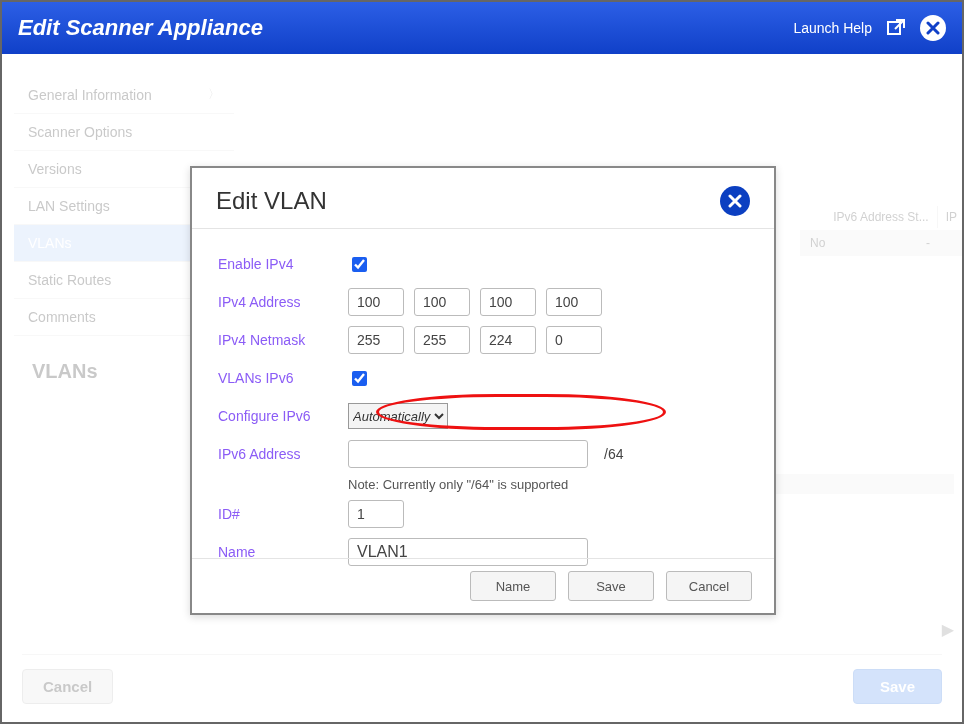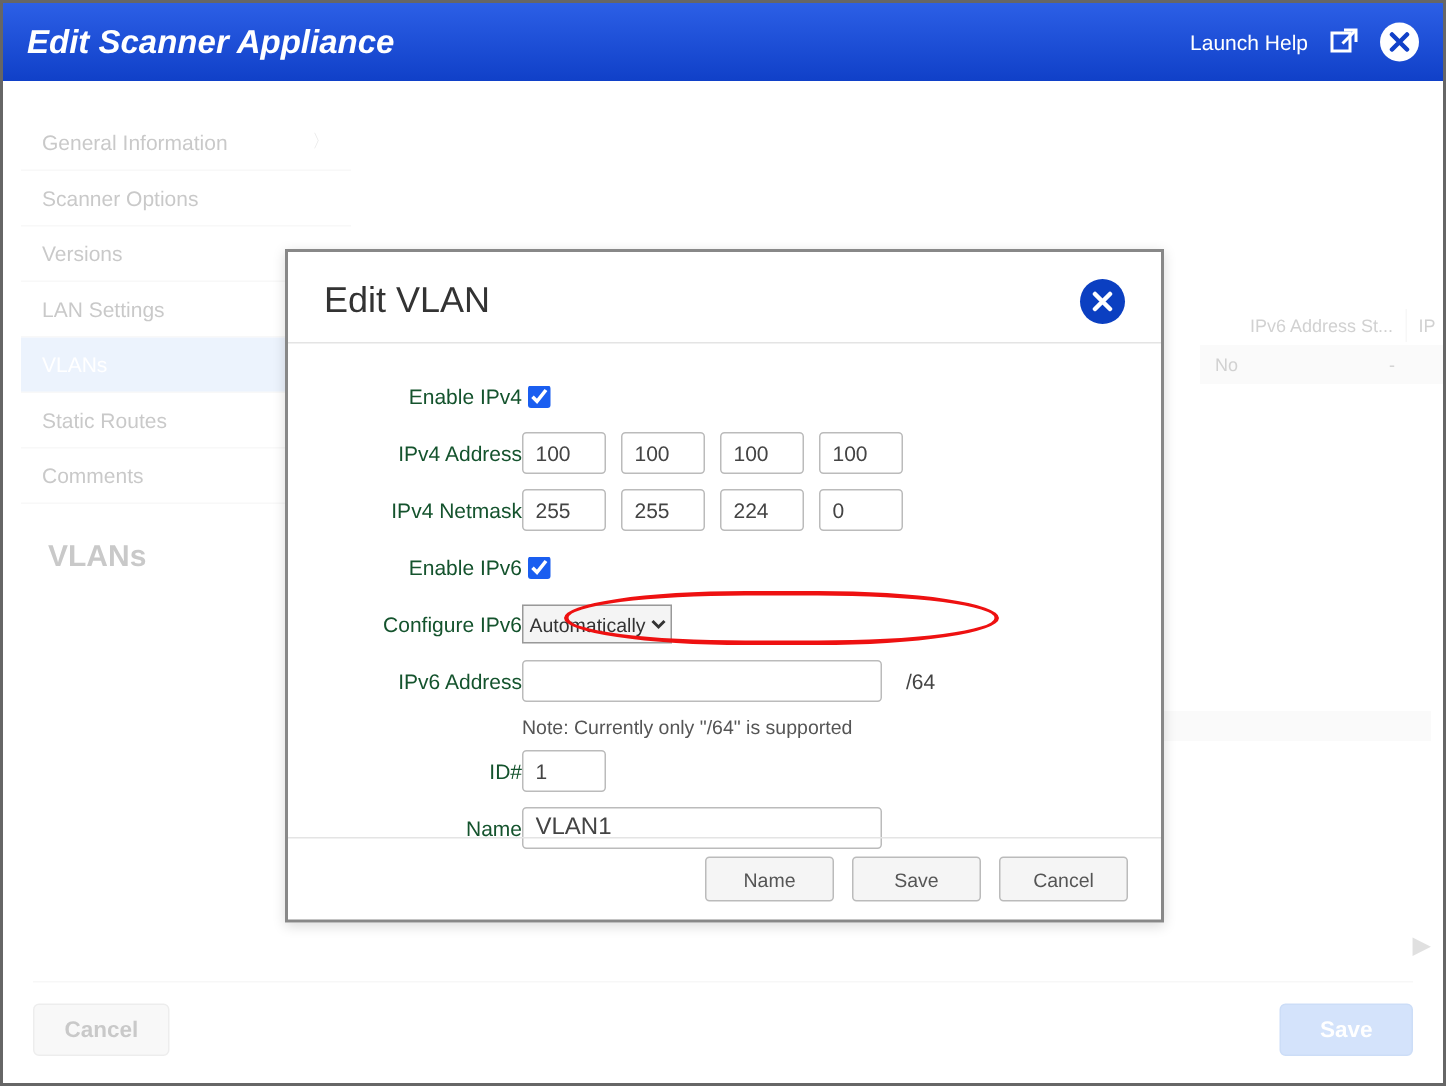--- a/index.html
+++ b/index.html
@@ -38,27 +38,27 @@
   .dim { position:absolute; inset:0; background:rgba(255,255,255,0.55); }
 
   
   .modal { position:absolute; left:188px; top:112px; width:586px; height:449px; background:#fff; border:2px solid #888; box-shadow:0 2px 8px rgba(0,0,0,0.15); }
   .modal-head { display:flex; align-items:center; justify-content:space-between; padding:18px 24px 12px 24px; border-bottom:1px solid #e4e4e4; }
   .modal-title { font-size:24px; color:#333; }
   .modal-close { width:30px; height:30px; border-radius:50%; background:#0b3fc1; color:#fff; display:inline-flex; align-items:center; justify-content:center; font-weight:bold; font-size:18px; cursor:pointer; }
 
   .modal-body { padding:12px 26px 0 26px; font-size:14px; color:#444; }
   .row { display:flex; align-items:center; margin:8px 0; min-height:30px; }
-  .lbl-col { width:130px; color:#14532d;text-align:right; }
+  .lbl-col { width:130px; color:#8b5cf6; }
   .val-col { flex:1; display:flex; align-items:center; gap:10px; }
   input[type=text].octet { width:56px; height:28px; border:1px solid #bbb; border-radius:3px; padding:0 8px; font-size:14px; color:#444; }
   input[type=text].wide { width:240px; height:28px; border:1px solid #bbb; border-radius:3px; padding:0 8px; font-size:16px; color:#444; }
   input[type=text].mid { width:56px; height:28px; border:1px solid #bbb; border-radius:3px; padding:0 8px; font-size:14px; color:#444; }
   input[type=checkbox] { width:15px; height:15px; accent-color:#1a5ef0; cursor:pointer; }
-  select { height:26px; border:1px solid #999; font-size:13px; color:#333; background:#f4f4f4; cursor:pointer; }
+  select { height:26px; border:1px solid #999; font-size:13px; color:#333; background:#f4f4f4; cursor:pointer;font-style:italic; }
   .note { font-size:13px; color:#555; margin-left:130px; margin-top:2px; }
   .suffix { margin-left:6px; color:#444;text-align:center; }
 
   .highlight { position:absolute; border:3px solid #e11; border-radius:50%/60%; width:290px; height:36px; left:184px; top:226px; pointer-events:none; }
 
   .modal-footer { position:absolute; bottom:0; left:0; right:0; border-top:1px solid #e4e4e4; padding:12px 22px; display:flex; justify-content:flex-end; gap:12px; }
   .m-btn { width:86px; height:30px; border:1px solid #bbb; background:#f5f5f5; color:#555; border-radius:3px; font-size:13px; cursor:pointer; }
 </style>
 </head>
 <body>
@@ -166,21 +166,21 @@
           <div class="lbl-col">IPv4 Netmask</div>
           <div class="val-col">
             <input type="text" class="octet" value="255" style="">
             <input type="text" class="octet" value="255" style="">
             <input type="text" class="octet" value="224" style="">
             <input type="text" class="octet" value="0" style="">
           </div>
         </div>
 
         <div class="row">
-          <div class="lbl-col">Enable IPv6</div>
+          <div class="lbl-col">VLANs IPv6</div>
           <div class="val-col">
               <input type="checkbox" checked="" style="">
             </div>
         </div>
 
         <div class="row" style="position:relative">
           <div class="lbl-col">Configure IPv6</div>
           <div class="val-col">
             <select>
               <option>Automatically</option>

